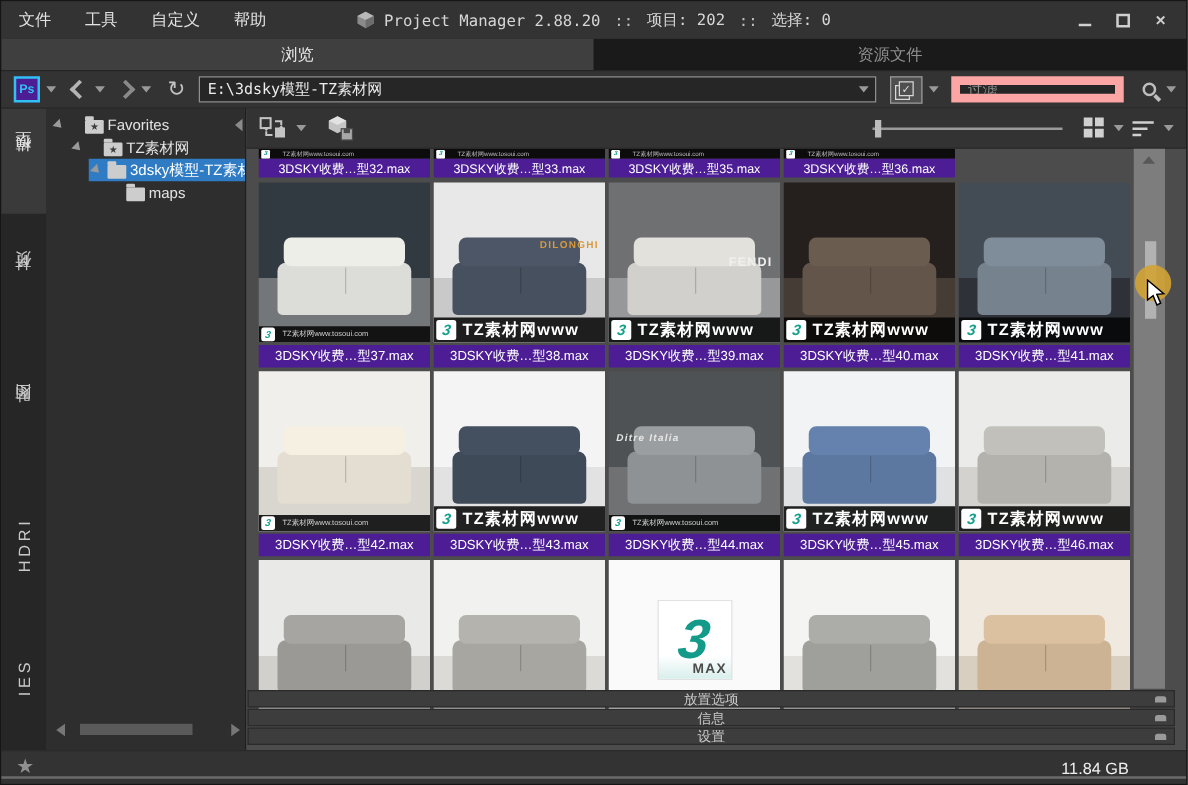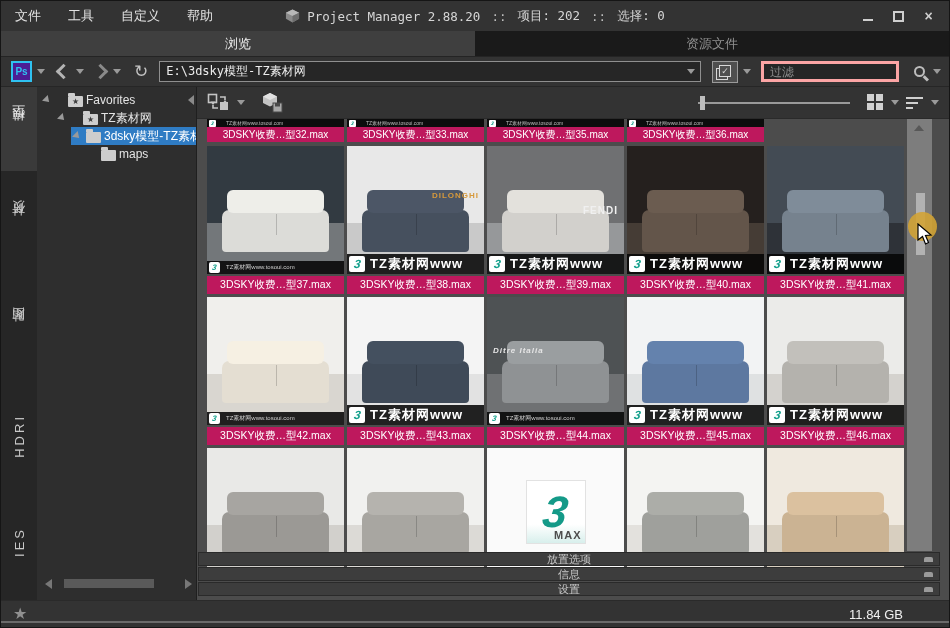--- a/index.html
+++ b/index.html
@@ -41,21 +41,21 @@
   .refresh { font-size:17px; color:#c2c2c2; margin:0 6px 0 8px; line-height:18px; }
   .addr-wrap { position:relative; width:542px; }
   .addr-wrap input { width:100%; height:21px; background:#262626; border:1px solid #8f8f8f;
             color:#ececec; font-family:"DejaVu Sans Mono", monospace; font-size:12px; padding:0 20px 0 6px; outline:none; }
   .addr-caret { position:absolute; right:6px; top:8px; }
   .fpre-btn { width:26px; height:22px; background:#4f4f4f; border:1px solid #9a9a9a; position:relative; margin-left:6px; }
   .fpre-btn .sq { position:absolute; width:12px; height:12px; border:1.5px solid #d8d8d8; background:#4f4f4f; }
   .fpre-btn .sq.s1 { left:3px; top:6px; }
   .fpre-btn .sq.s2 { left:6px; top:3px; font-size:9px; color:#d8d8d8; line-height:10px; text-align:center; }
   .filter-wrap { margin-left:5px; }
-  .filter-wrap input { width:138px; height:21px; background:#262626; border:3px solid #fca5a5;
+  .filter-wrap input { width:138px; height:21px; background:#262626; border:7px solid #fca5a5;
             color:#e8e8e8; font-size:12px; padding:0 6px; outline:none; }
   .filter-wrap input::placeholder { color:#8f8f8f; }
   .mag { width:11px; height:11px; border:2.5px solid #bdbdbd; border-radius:50%; position:relative;
          display:inline-block; margin:0 3px 0 10px; }
   .mag::after { content:""; position:absolute; width:6px; height:2.5px; background:#bdbdbd;
                 transform:rotate(45deg); left:7px; top:9px; }
 
   
   .main { display:flex; height:513px; }
 
@@ -109,21 +109,21 @@
   .g-row { display:flex; gap:3px; margin-bottom:3px; }
   .g-row.p-top { margin-bottom:4px; }
   .cell { width:137px; flex:none; }
   .img { height:128px; position:relative; overflow:hidden;
          background:linear-gradient(180deg, var(--wall) 0%, var(--wall) 60%, var(--floor) 60%); }
   .furn { position:absolute; left:11%; right:11%; bottom:17%; height:33%;
           background:var(--furn); border-radius:7px 7px 4px 4px; }
   .furn::before { content:""; position:absolute; left:5%; right:5%; top:-48%; height:54%;
           background:var(--furn); border-radius:6px; filter:brightness(1.08); }
   .furn::after { content:""; position:absolute; left:50%; top:10%; bottom:40%; width:1px; background:rgba(0,0,0,.18); }
-  .cap { height:18px; margin-top:2px; background:#be185d; color:#fff; font-size:10.5px;
+  .cap { height:18px; margin-top:2px; background:#4c1d95; color:#fff; font-size:10.5px;
          display:flex; align-items:center; justify-content:center; white-space:nowrap; overflow:hidden; }
   .wm { position:absolute; left:0; right:0; bottom:0; background:rgba(6,6,6,.88);
         display:flex; align-items:center; }
   .wm-large { height:20px; }
   .wm-large .wm-text { color:#fff; font-weight:bold; font-size:13px; letter-spacing:1px; margin-left:5px; white-space:nowrap; }
   .wm-small { height:13px; }
   .wm-small .wm-text { color:#cfcfcf; font-size:6px; margin-left:6px; white-space:nowrap; }
   .max-mini { width:16px; height:16px; background:#fff; border-radius:2px; margin-left:2px; flex:none;
               display:flex; align-items:center; justify-content:center; }
   .wm-small .max-mini { width:11px; height:11px; }

